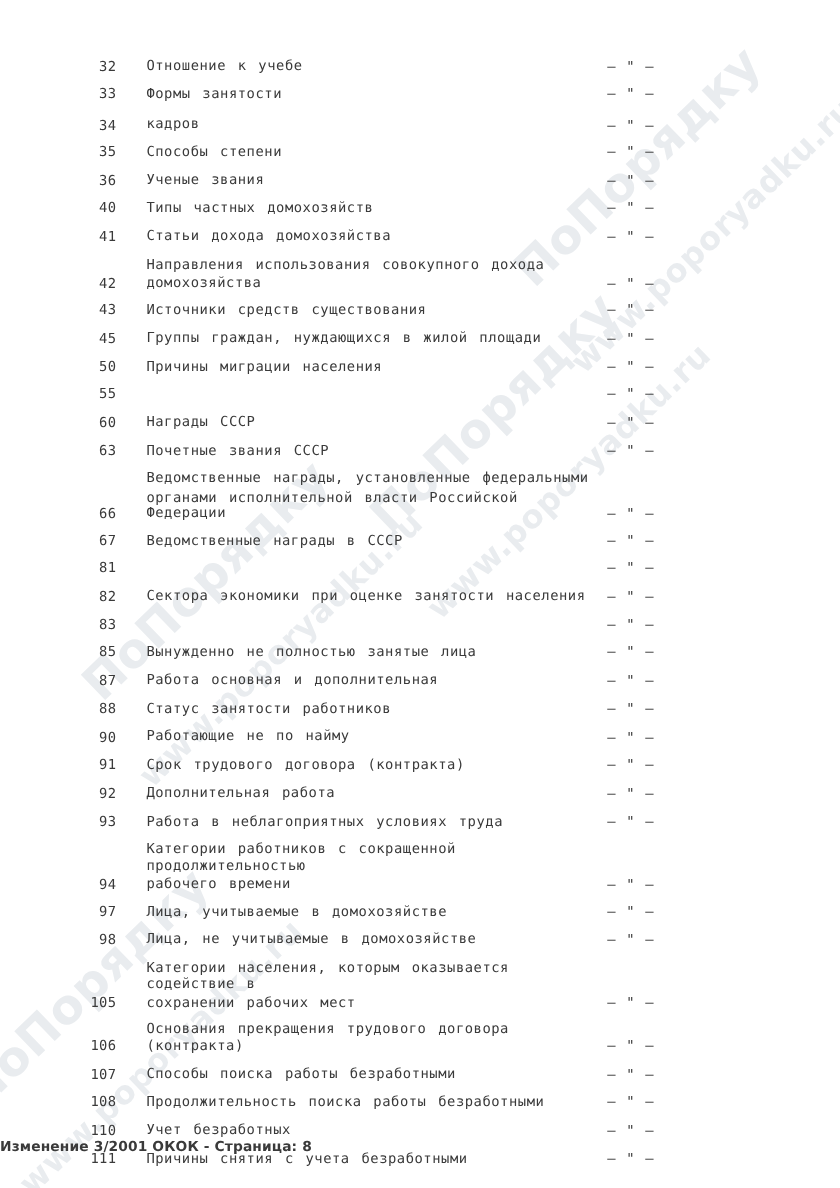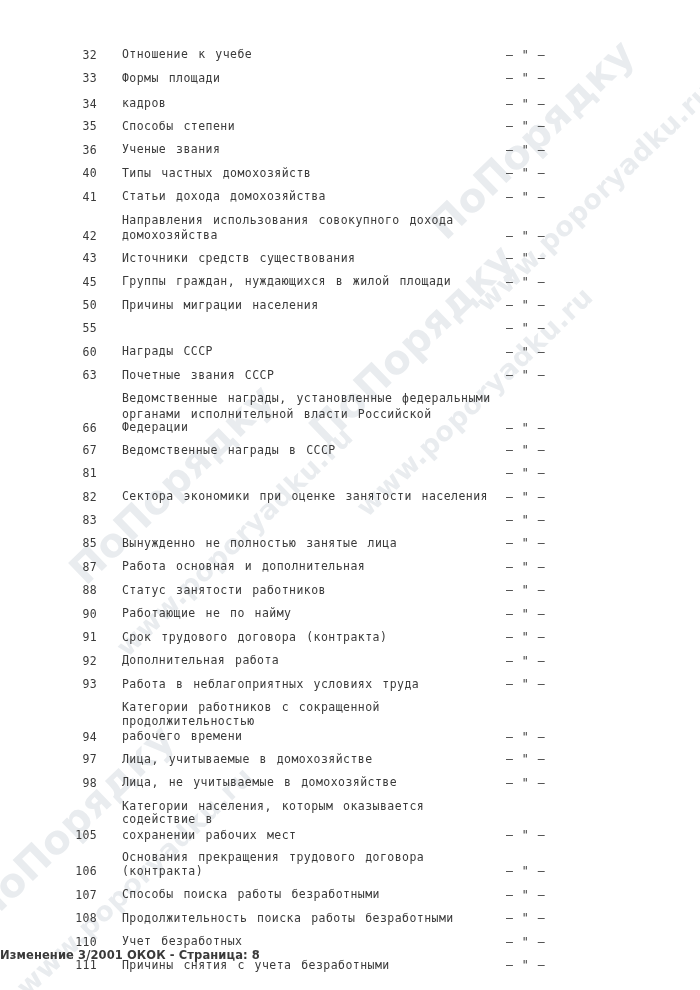--- a/index.html
+++ b/index.html
@@ -135,21 +135,21 @@
   </div>
 
   <div class="content" id="entry-list">
       <div class="entry">
         <div class="entry-num">32</div>
         <div class="entry-name"><span>Отношение к учебе</span></div>
         <div class="entry-mark">–  "  –</div>
       </div>
       <div class="entry">
         <div class="entry-num">33</div>
-        <div class="entry-name"><span>Формы площади</span></div>
+        <div class="entry-name"><span>Формы занятости</span></div>
         <div class="entry-mark">–  "  –</div>
       </div>
       <div class="entry multiline">
         <div class="entry-num">34</div>
         <div class="entry-name"><span class="cont">кадров</span></div>
         <div class="entry-mark">–  "  –</div>
       </div>
       <div class="entry">
         <div class="entry-num">35</div>
         <div class="entry-name"><span>Способы степени</span></div>

